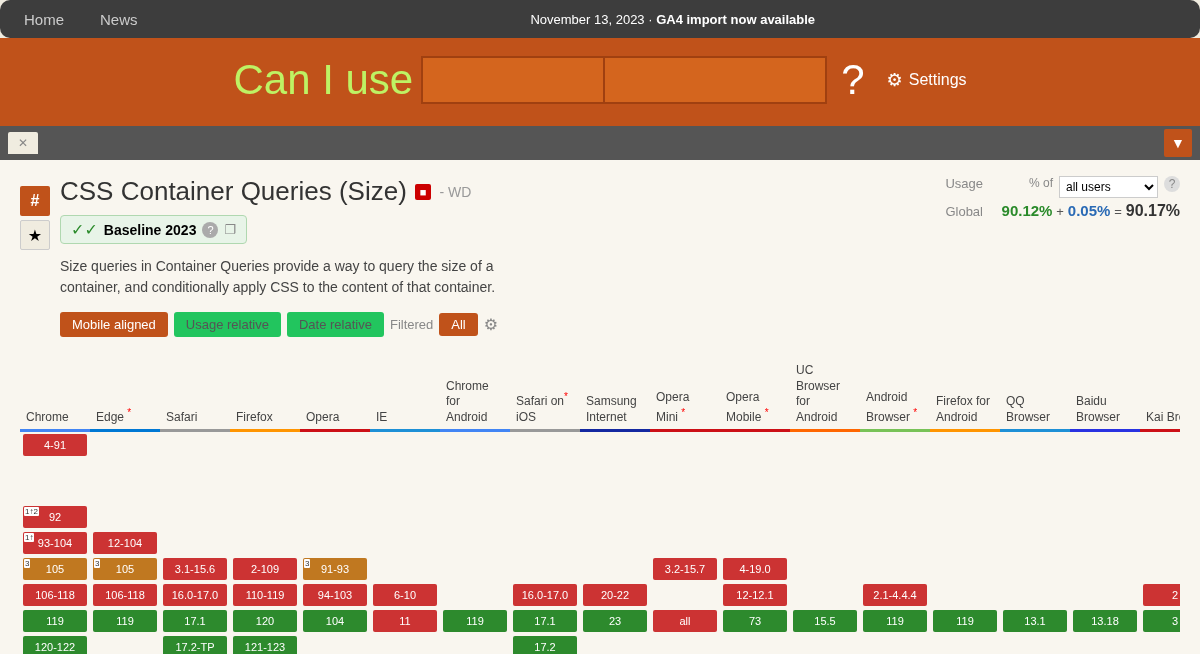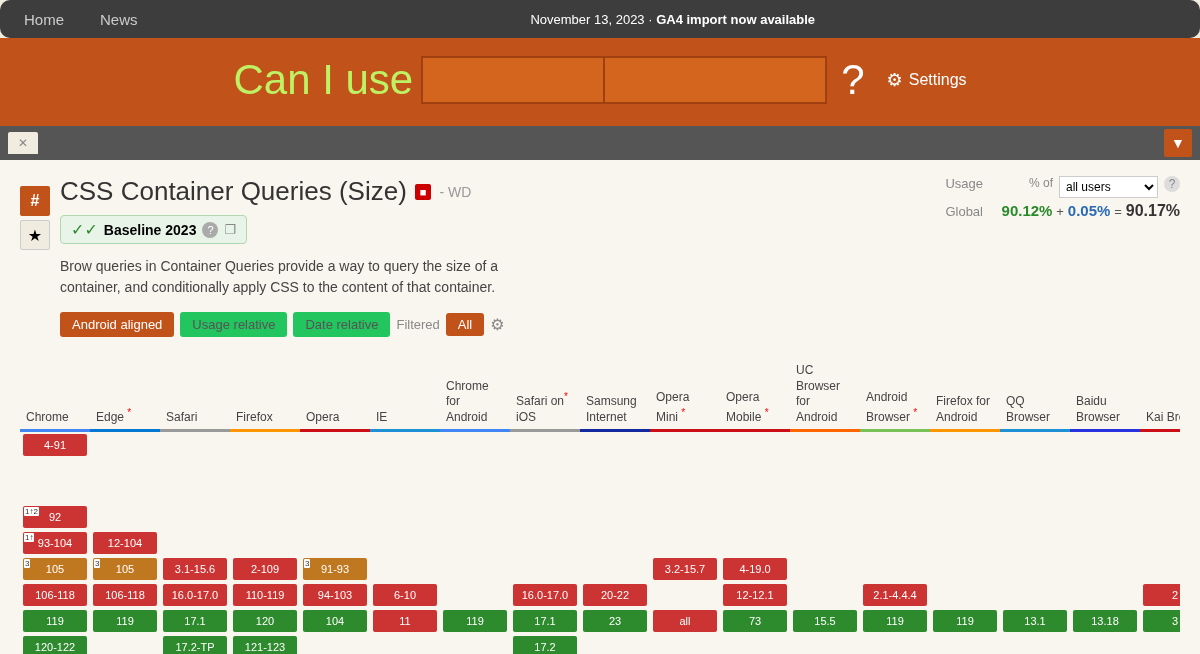--- a/index.html
+++ b/index.html
@@ -144,24 +144,24 @@
 
       <div class="baseline-wrap">
         <div style="display:flex;align-items:center;background:#e8f4e8;border:1px solid #b0d8b0;border-radius:4px;padding:4px 10px;gap:6px;">
           <span style="color:#2a8a2a;font-size:16px;">✓✓</span>
           <span class="baseline-bold">Baseline 2023</span>
           <span class="baseline-info" style="background:#aaa;color:#fff;border-radius:50%;width:16px;height:16px;display:inline-flex;align-items:center;justify-content:center;font-size:11px;">?</span>
           <span class="baseline-bookmark">❐</span>
         </div>
       </div>
 
-      <div class="description">Brow queries in Container Queries provide a way to query the size of a container, and conditionally apply CSS to the content of that container.</div>
+      <div class="description">Size queries in Container Queries provide a way to query the size of a container, and conditionally apply CSS to the content of that container.</div>
 
       <div class="filter-row">
-        <button class="filter-btn active">Android aligned</button>
+        <button class="filter-btn active">Mobile aligned</button>
         <button class="filter-btn inactive">Usage relative</button>
         <button class="filter-btn inactive">Date relative</button>
         <span class="filter-label">Filtered</span>
         <button class="filter-all">All</button>
         <span class="filter-gear">⚙</span>
       </div>
     </div>
 
     <div style="min-width:220px;text-align:right;padding-left:20px;">
       <div style="display:flex;justify-content:flex-end;gap:6px;margin-bottom:4px;">

